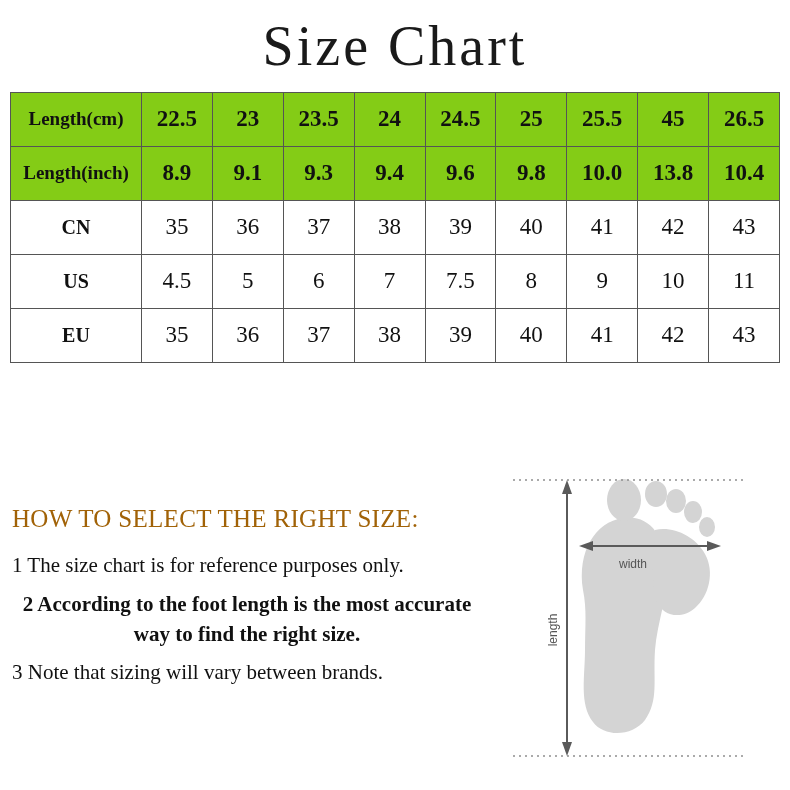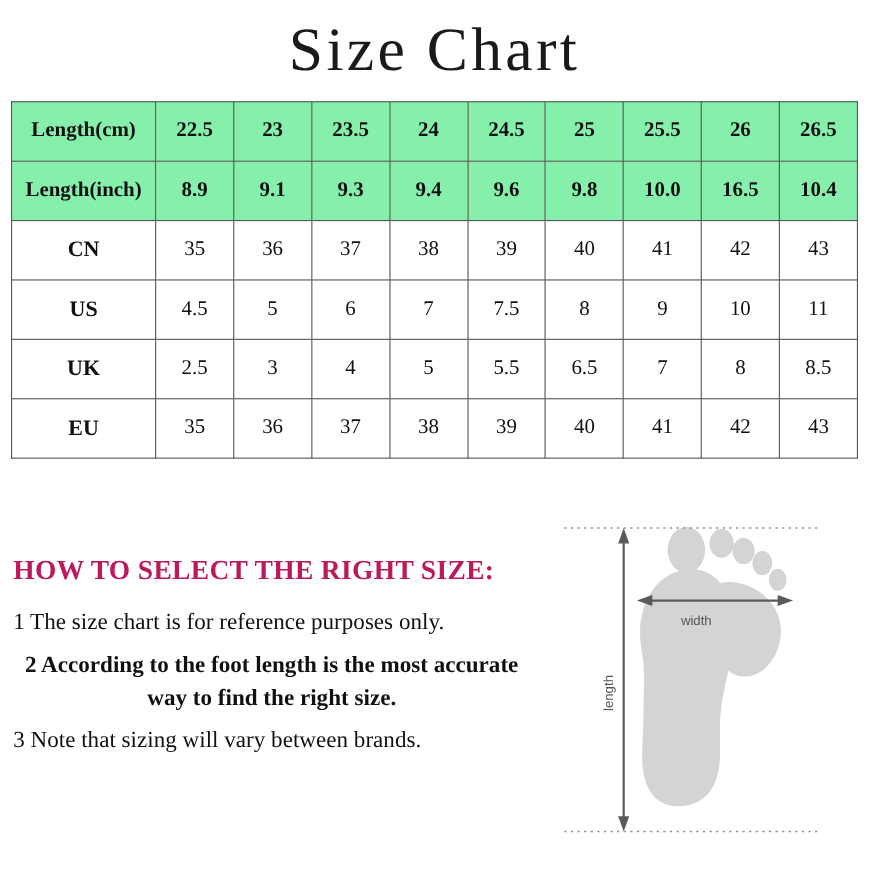--- a/index.html
+++ b/index.html
@@ -37,28 +37,28 @@
     border-collapse: collapse;
     width: 770px;
     margin: 0 10px;
     table-layout: fixed;
   }
   table.size-table td, table.size-table th {
     border: 1px solid #555;
     text-align: center;
     vertical-align: middle;
     height: 53px;
-    font-size: 19px;
+    font-size: 23px;
     font-family: "Liberation Serif", serif;
     font-weight: 400;
     color: #111;
     padding: 0;
   }
   table.size-table tr.header-row td {
-    background: #86efac;
+    background: #84cc16;
     font-weight: bold;
   }
   table.size-table td.row-label {
     font-weight: bold;
     font-size: 20px;
     width: 130px;
   }
   table.size-table tr.header-row td.row-label {
     font-size: 19px;
   }
@@ -71,24 +71,24 @@
   }
   .howto {
     position: absolute;
     left: 12px;
     top: 35px;
     width: 470px;
   }
   .howto h2 {
     font-family: "Liberation Serif", serif;
     font-size: 25px;
-    font-weight: 700;
+    font-weight: 400;
     letter-spacing: 0.3px;
     margin: 0 0 18px 0;
-    color: #be185d;
+    color: #a16207;
   }
   .howto ul {
     list-style: none;
     margin: 0;
     padding: 0;
   }
   .howto li {
     font-size: 21px;
     line-height: 1.42;
     margin-bottom: 9px;
@@ -125,33 +125,33 @@
     <tbody>
       <tr class="header-row">
         <td class="row-label">Length(cm)</td>
         <td>22.5</td>
         <td>23</td>
         <td>23.5</td>
         <td>24</td>
         <td>24.5</td>
         <td>25</td>
         <td>25.5</td>
-        <td>26</td>
+        <td>45</td>
         <td>26.5</td>
       </tr>
       <tr class="header-row">
         <td class="row-label">Length(inch)</td>
         <td>8.9</td>
         <td>9.1</td>
         <td>9.3</td>
         <td>9.4</td>
         <td>9.6</td>
         <td>9.8</td>
         <td>10.0</td>
-        <td>16.5</td>
+        <td>13.8</td>
         <td>10.4</td>
       </tr>
       <tr>
         <td class="row-label">CN</td>
         <td>35</td>
         <td>36</td>
         <td>37</td>
         <td>38</td>
         <td>39</td>
         <td>40</td>
@@ -165,32 +165,20 @@
         <td>5</td>
         <td>6</td>
         <td>7</td>
         <td>7.5</td>
         <td>8</td>
         <td>9</td>
         <td>10</td>
         <td>11</td>
       </tr>
       <tr>
-        <td class="row-label">UK</td>
-        <td>2.5</td>
-        <td>3</td>
-        <td>4</td>
-        <td>5</td>
-        <td>5.5</td>
-        <td>6.5</td>
-        <td>7</td>
-        <td>8</td>
-        <td>8.5</td>
-      </tr>
-      <tr>
         <td class="row-label">EU</td>
         <td>35</td>
         <td>36</td>
         <td>37</td>
         <td>38</td>
         <td>39</td>
         <td>40</td>
         <td>41</td>
         <td>42</td>
         <td>43</td>

